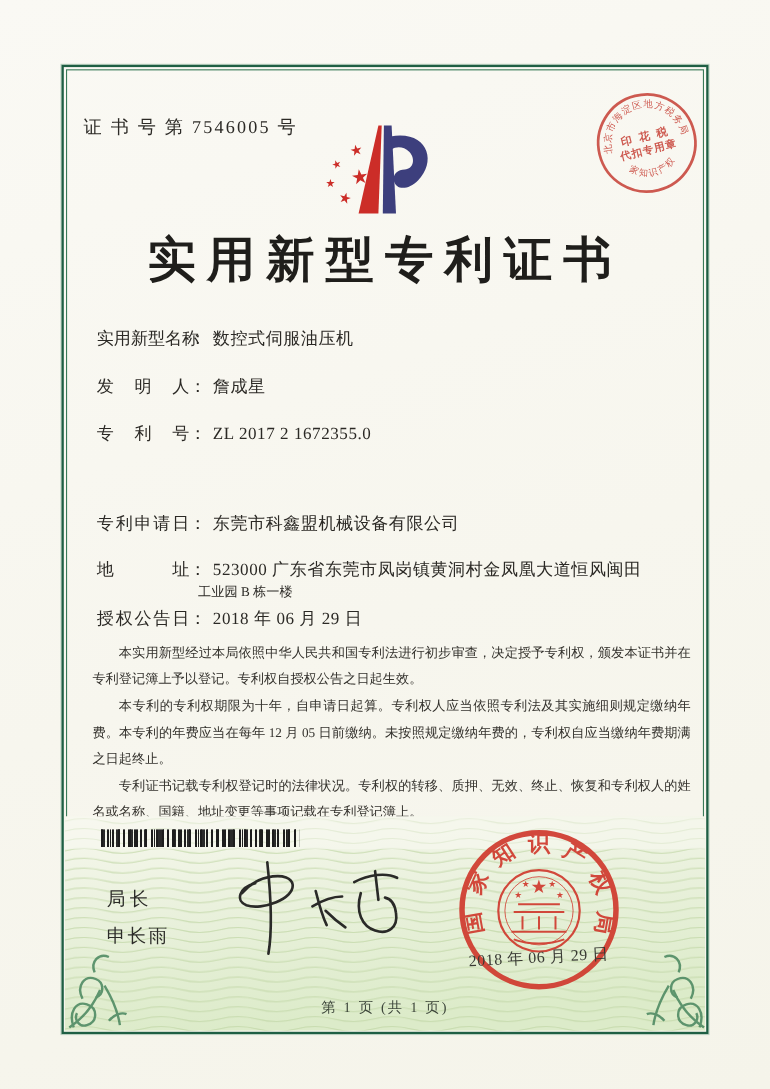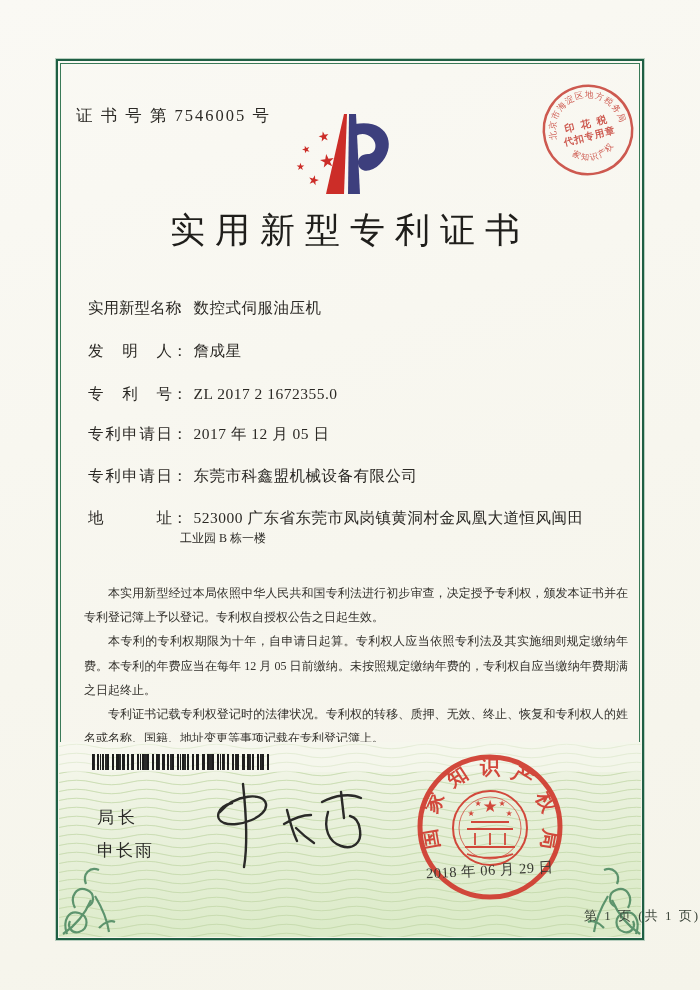--- a/index.html
+++ b/index.html
@@ -31,21 +31,21 @@
 
   .logo { position:absolute; left:292px; top:110px; }
 
   .tax-stamp {
     position:absolute; left:540px; top:82px; width:96px; height:96px;
     transform:rotate(-14deg); opacity:.9;
   }
 
   .title {
     position:absolute; left:0; right:0; top:207px;
-    text-align:center; font-size:35px; font-weight:400;
+    text-align:center; font-size:44px; font-weight:700;
     letter-spacing:10px; color:#1f1e1b;
   }
 
   .frow { position:absolute; left:88px; font-size:15.5px; white-space:nowrap; color:#2b2925; }
   .flabel { display:inline-block; width:84px; text-align:justify; text-align-last:justify; vertical-align:top; }
   .fcolon { display:inline-block; margin-right:6px; }
   .fvalue { letter-spacing:.5px;margin-top:16px; }
   .addr2 { position:absolute; left:180px; top:530px; font-size:12px; color:#2b2925; }
   .frow-right { position:absolute; left:390px; top:552px; font-size:15.5px; white-space:nowrap; color:#2b2925; }
   .frow-right .flabel { width:80px; }
@@ -74,21 +74,21 @@
 
   .signature { position:absolute; left:190px; top:772px; }
 
   .office-seal { position:absolute; left:405px; top:742px; }
 
   .corner-orn { position:absolute; }
   .corner-orn.left  { left:61px;  top:856px; }
   .corner-orn.right { left:587px; top:856px; transform:scaleX(-1); }
 
   .footer {
-    position:absolute; left:0; right:0; top:907px; text-align:right;
+    position:absolute; left:0; right:0; top:907px; text-align:center;
     font-size:13px; letter-spacing:2px; color:#3c453a;
   }
 </style>
 </head>
 <body>
 
 <div class="page">
 
   <div class="frame-outer">
     <div class="frame-inner"></div>
@@ -127,30 +127,30 @@
 
   <div class="frow" style="top:298px">
     <span class="flabel">实用新型名称</span><span class="fcolon">：</span><span class="fvalue">数控式伺服油压机</span>
   </div>
   <div class="frow" style="top:341px">
     <span class="flabel">发明人</span><span class="fcolon">：</span><span class="fvalue">詹成星</span>
   </div>
   <div class="frow" style="top:384px">
     <span class="flabel">专利号</span><span class="fcolon">：</span><span class="fvalue">ZL 2017 2 1672355.0</span>
   </div>
-  <div class="frow" style="top:424px">
-    <span class="flabel">专利申请日</span><span class="fcolon">：</span><span class="fvalue">2017 年 12 月 05 日</span>
-  </div>
   <div class="frow" style="top:466px">
     <span class="flabel">专利申请日</span><span class="fcolon">：</span><span class="fvalue">东莞市科鑫盟机械设备有限公司</span>
   </div>
   <div class="frow" style="top:508px">
     <span class="flabel">地址</span><span class="fcolon">：</span><span class="fvalue">523000 广东省东莞市凤岗镇黄洞村金凤凰大道恒风闽田</span>
   </div>
   <div class="addr2">工业园 B 栋一楼</div>
+  <div class="frow" style="top:552px">
+    <span class="flabel">授权公告日</span><span class="fcolon">：</span><span class="fvalue">2018 年 06 月 29 日</span>
+  </div>
 
   <div class="body-text">
     <p>本实用新型经过本局依照中华人民共和国专利法进行初步审查，决定授予专利权，颁发本证书并在专利登记簿上予以登记。专利权自授权公告之日起生效。</p>
     <p>本专利的专利权期限为十年，自申请日起算。专利权人应当依照专利法及其实施细则规定缴纳年费。本专利的年费应当在每年 12 月 05 日前缴纳。未按照规定缴纳年费的，专利权自应当缴纳年费期满之日起终止。</p>
     <p>专利证书记载专利权登记时的法律状况。专利权的转移、质押、无效、终止、恢复和专利权人的姓名或名称、国籍、地址变更等事项记载在专利登记簿上。</p>
   </div>
 
   <div class="band">
     <svg preserveAspectRatio="none" viewBox="0 0 582 195">
       <defs>

